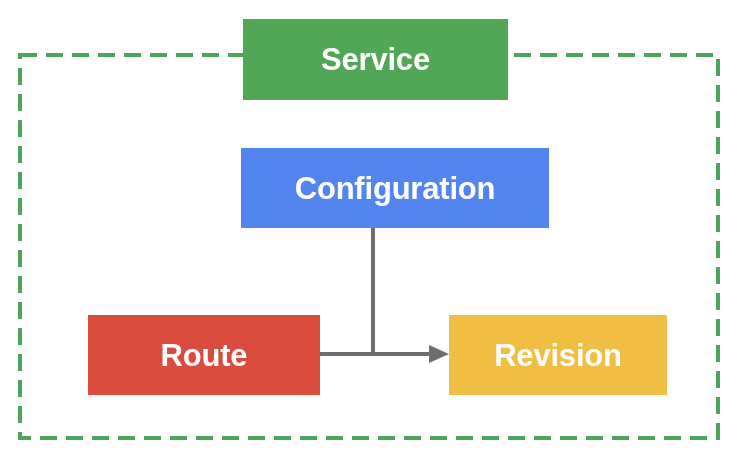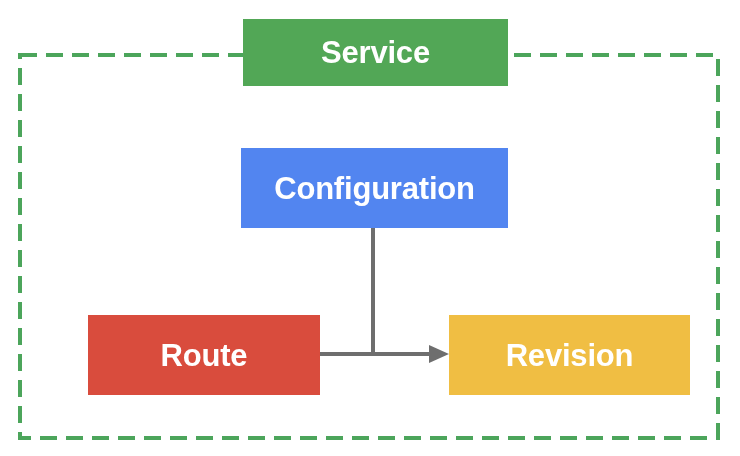--- a/index.html
+++ b/index.html
@@ -35,39 +35,39 @@
     font-size: 31px;
     letter-spacing: -0.2px;
     line-height: 1;
     box-sizing: border-box;
     user-select: none;
   }
   #node-service {
     left: 243px;
     top: 19px;
     width: 265px;
-    height: 67px;
+    height: 81px;
   }
   #node-configuration {
     left: 241px;
     top: 148px;
-    width: 267px;
+    width: 308px;
     height: 80px;
   }
   #node-route {
     left: 72px;
     top: 315px;
     width: 232px;
     height: 80px;
     margin-left: 16px;
   }
   #node-revision {
     left: 449px;
     top: 315px;
-    width: 241px;
+    width: 218px;
     height: 80px;
   }
   .node-label {
     display: block;
     white-space: nowrap;
   }
 </style>
 </head>
 <body>
 

